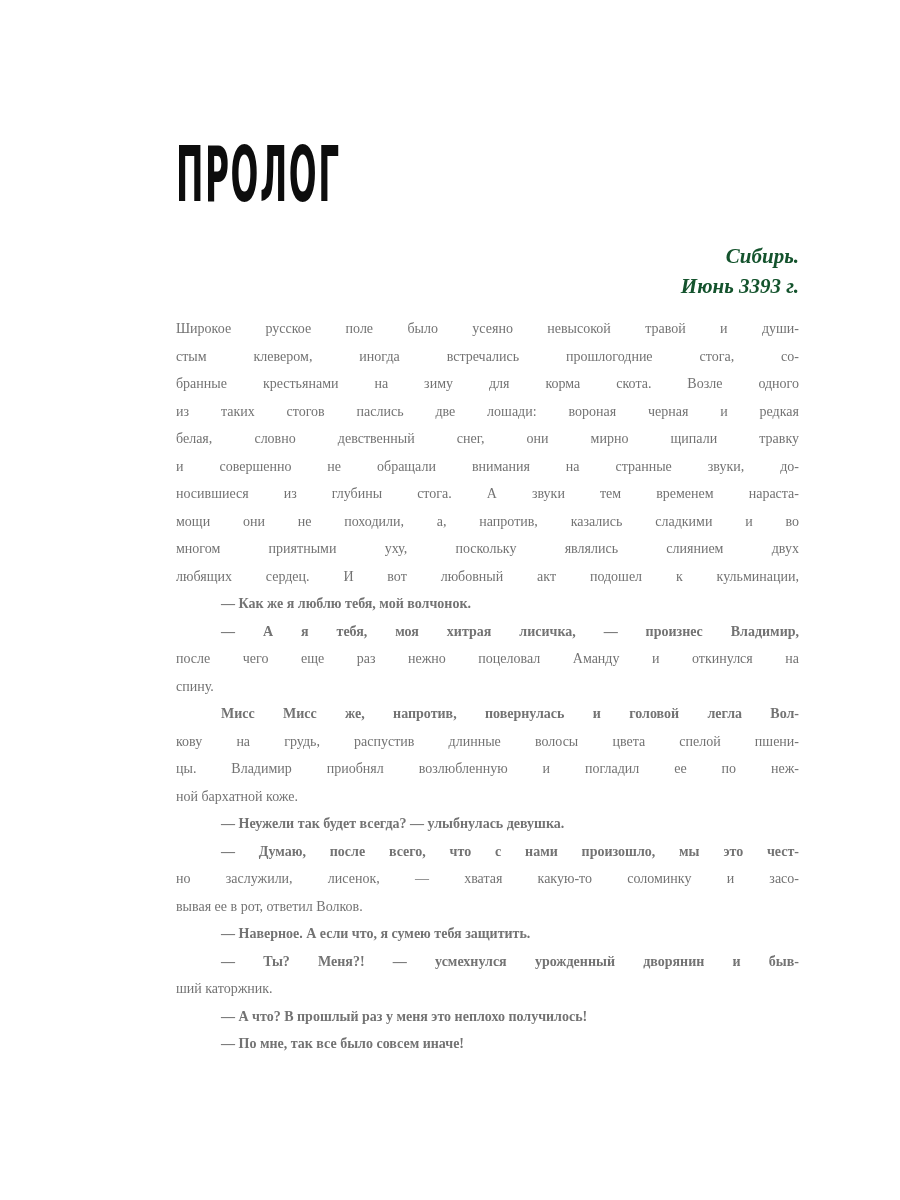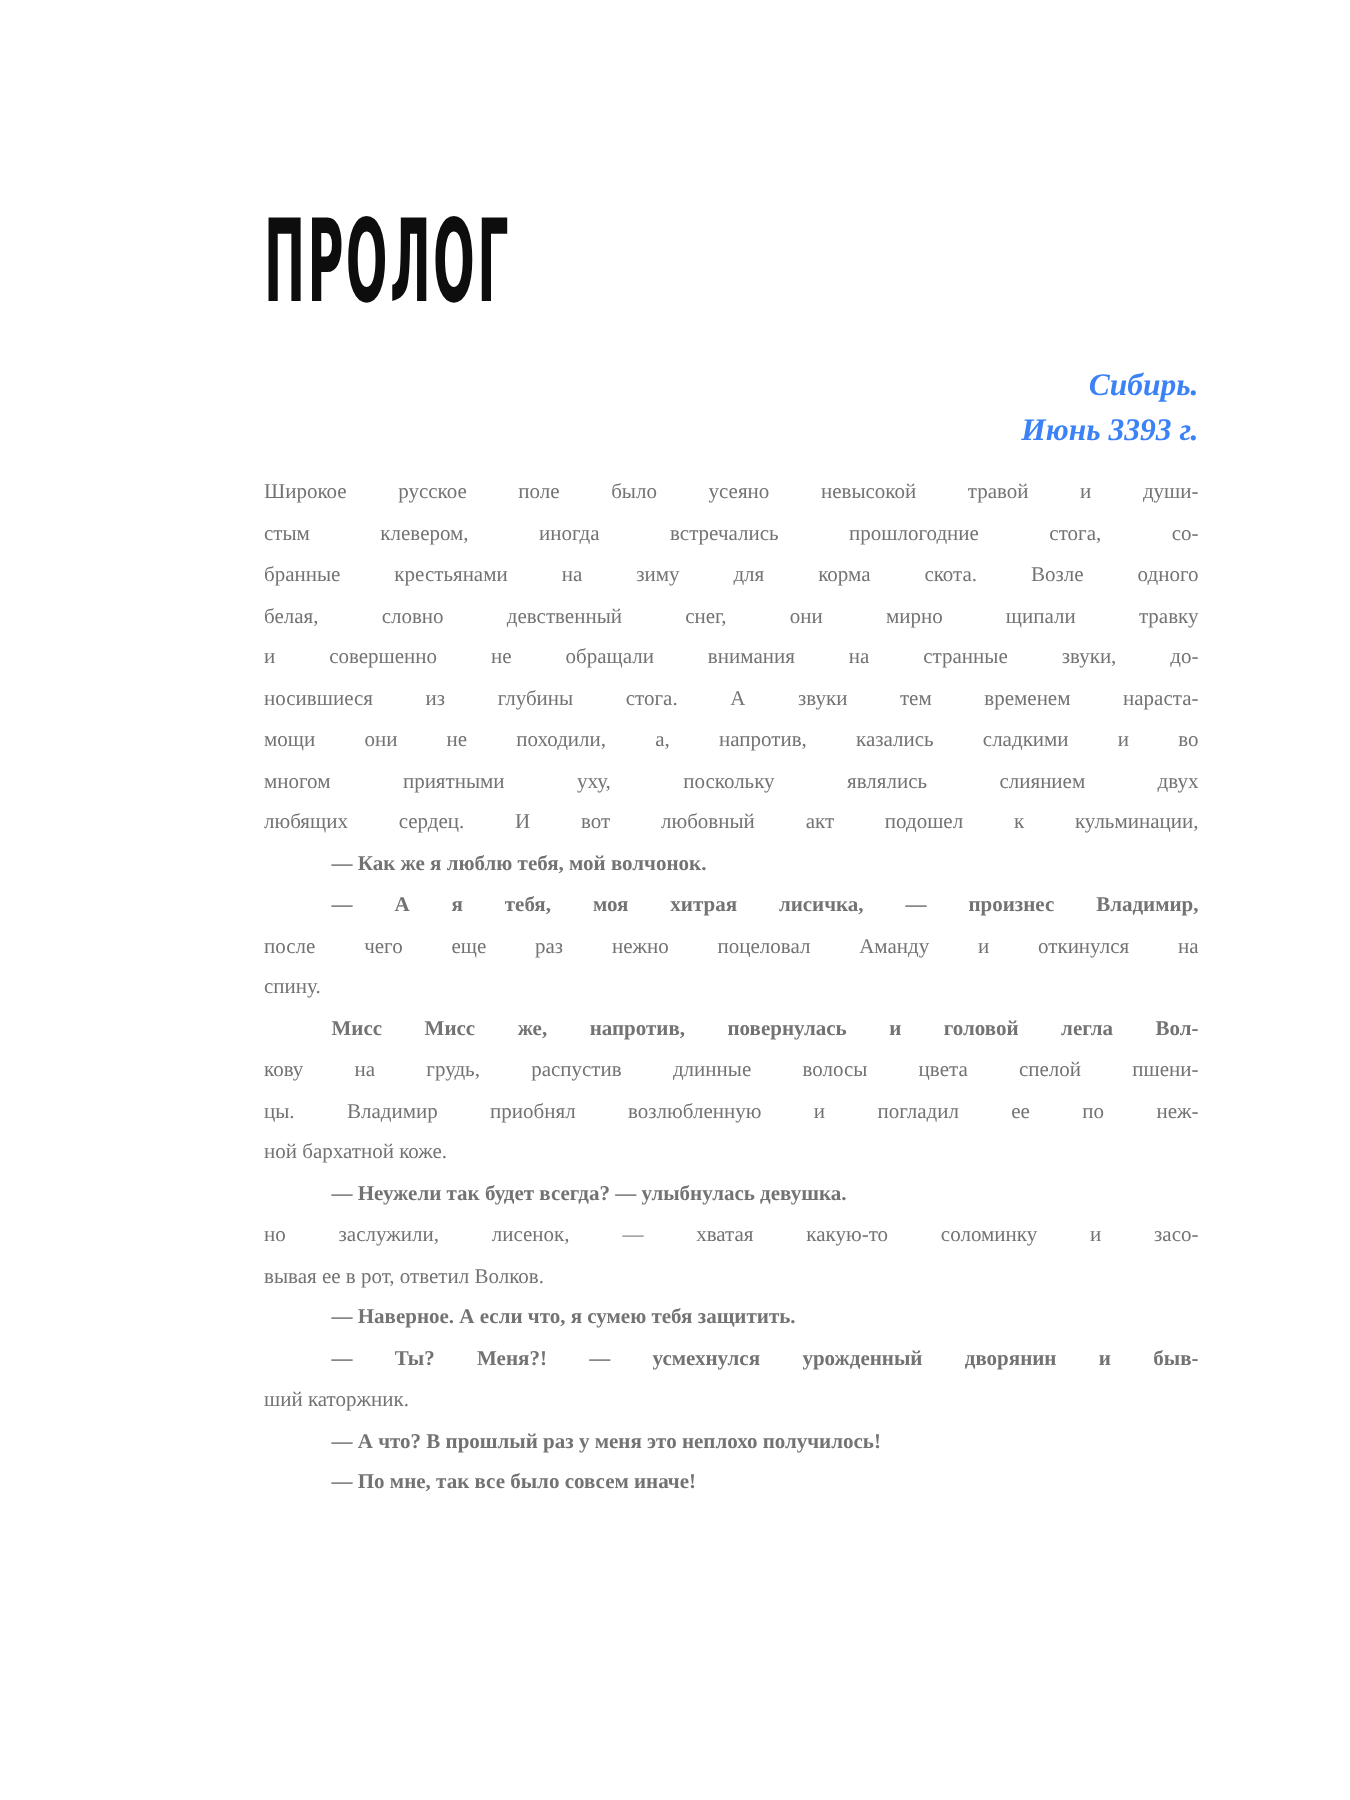--- a/index.html
+++ b/index.html
@@ -37,21 +37,21 @@
   .dateline {
     position: absolute;
     left: 140px;
     top: 241px;
     width: 623px;
     text-align: right;
     font-style: italic;
     font-weight: bold;
     font-size: 21px;
     line-height: 30px;
-    color: #3b82f6;
+    color: #14532d;
   }
   
   .body-text {
     position: absolute;
     left: 140px;
     top: 315px;
     width: 623px;
   }
   .text-line {
     font-size: 14px;
@@ -77,35 +77,37 @@
 
   <div class="dateline">
     <div>Сибирь.</div>
     <div>Июнь 3393 г.</div>
   </div>
 
   <div class="body-text" id="body-text">
       <div class="text-line just">Широкое русское поле было усеяно невысокой травой и души-</div>
       <div class="text-line just">стым клевером, иногда встречались прошлогодние стога, со-</div>
       <div class="text-line just">бранные крестьянами на зиму для корма скота. Возле одного</div>
+      <div class="text-line just">из таких стогов паслись две лошади: вороная черная и редкая</div>
       <div class="text-line just">белая, словно девственный снег, они мирно щипали травку</div>
       <div class="text-line just">и совершенно не обращали внимания на странные звуки, до-</div>
       <div class="text-line just">носившиеся из глубины стога. А звуки тем временем нараста-</div>
       <div class="text-line just">мощи они не походили, а, напротив, казались сладкими и во</div>
       <div class="text-line just">многом приятными уху, поскольку являлись слиянием двух</div>
       <div class="text-line just">любящих сердец. И вот любовный акт подошел к кульминации,</div>
       <div class="text-line indent">— Как же я люблю тебя, мой волчонок.</div>
       <div class="text-line just indent">— А я тебя, моя хитрая лисичка, — произнес Владимир,</div>
       <div class="text-line just">после чего еще раз нежно поцеловал Аманду и откинулся на</div>
       <div class="text-line">спину.</div>
       <div class="text-line just indent">Мисс Мисс же, напротив, повернулась и головой легла Вол-</div>
       <div class="text-line just">кову на грудь, распустив длинные волосы цвета спелой пшени-</div>
       <div class="text-line just">цы. Владимир приобнял возлюбленную и погладил ее по неж-</div>
       <div class="text-line">ной бархатной коже.</div>
       <div class="text-line indent">— Неужели так будет всегда? — улыбнулась девушка.</div>
+      <div class="text-line just indent">— Думаю, после всего, что с нами произошло, мы это чест-</div>
       <div class="text-line just">но заслужили, лисенок, — хватая какую-то соломинку и засо-</div>
       <div class="text-line">вывая ее в рот, ответил Волков.</div>
       <div class="text-line indent">— Наверное. А если что, я сумею тебя защитить.</div>
       <div class="text-line just indent">— Ты? Меня?! — усмехнулся урожденный дворянин и быв-</div>
       <div class="text-line">ший каторжник.</div>
       <div class="text-line indent">— А что? В прошлый раз у меня это неплохо получилось!</div>
       <div class="text-line indent">— По мне, так все было совсем иначе!</div>
     </div>
 
 </div>

